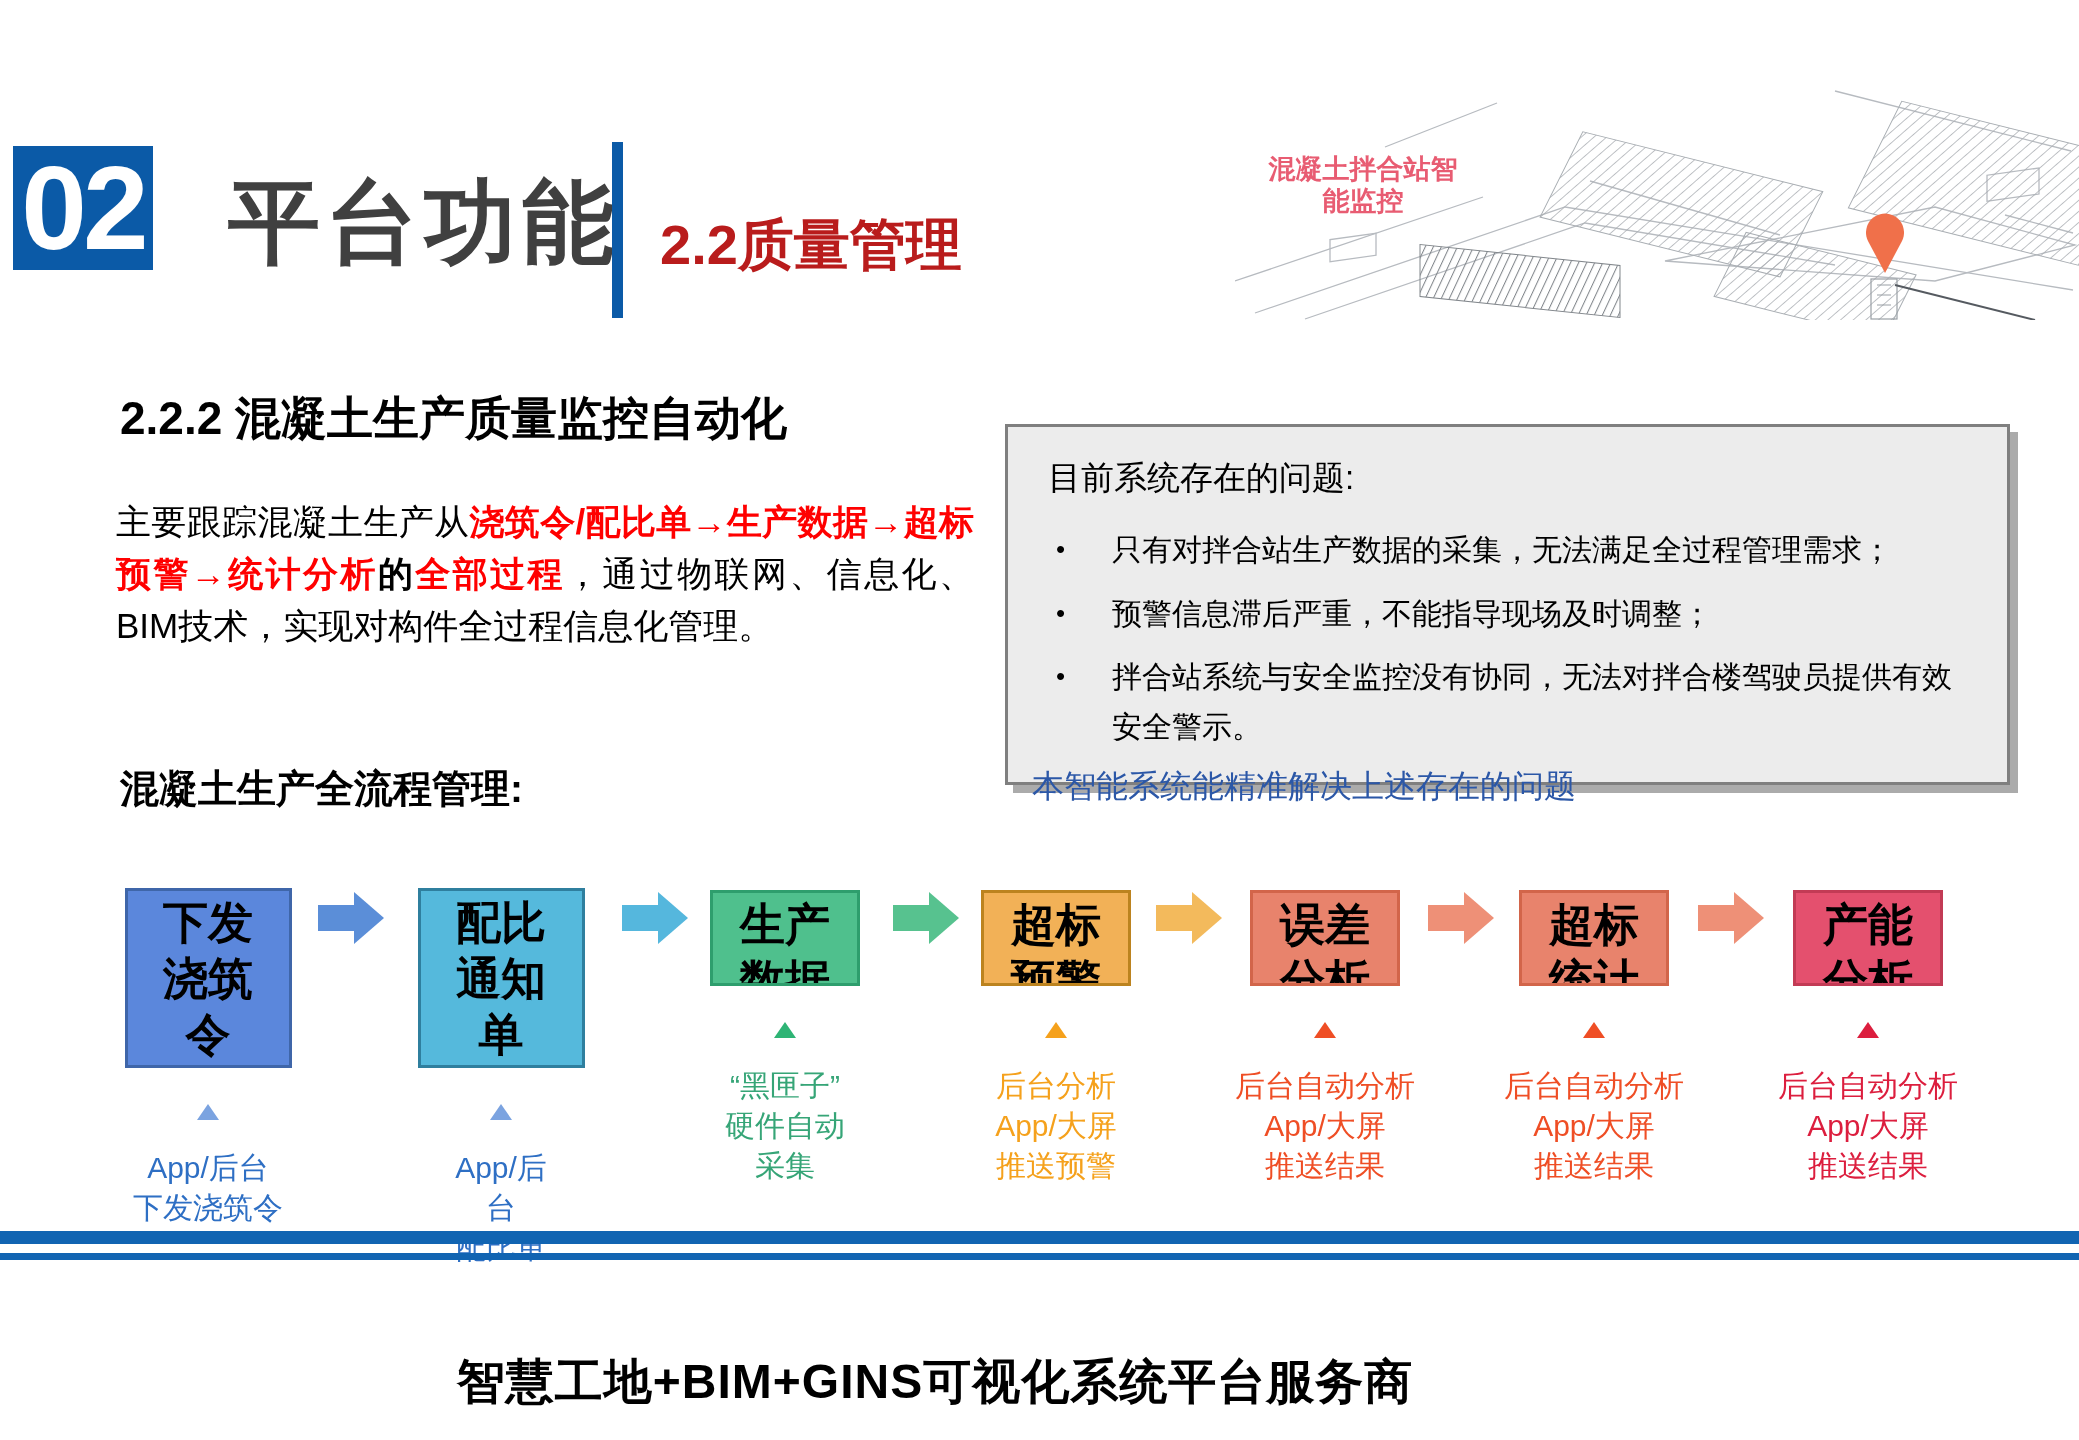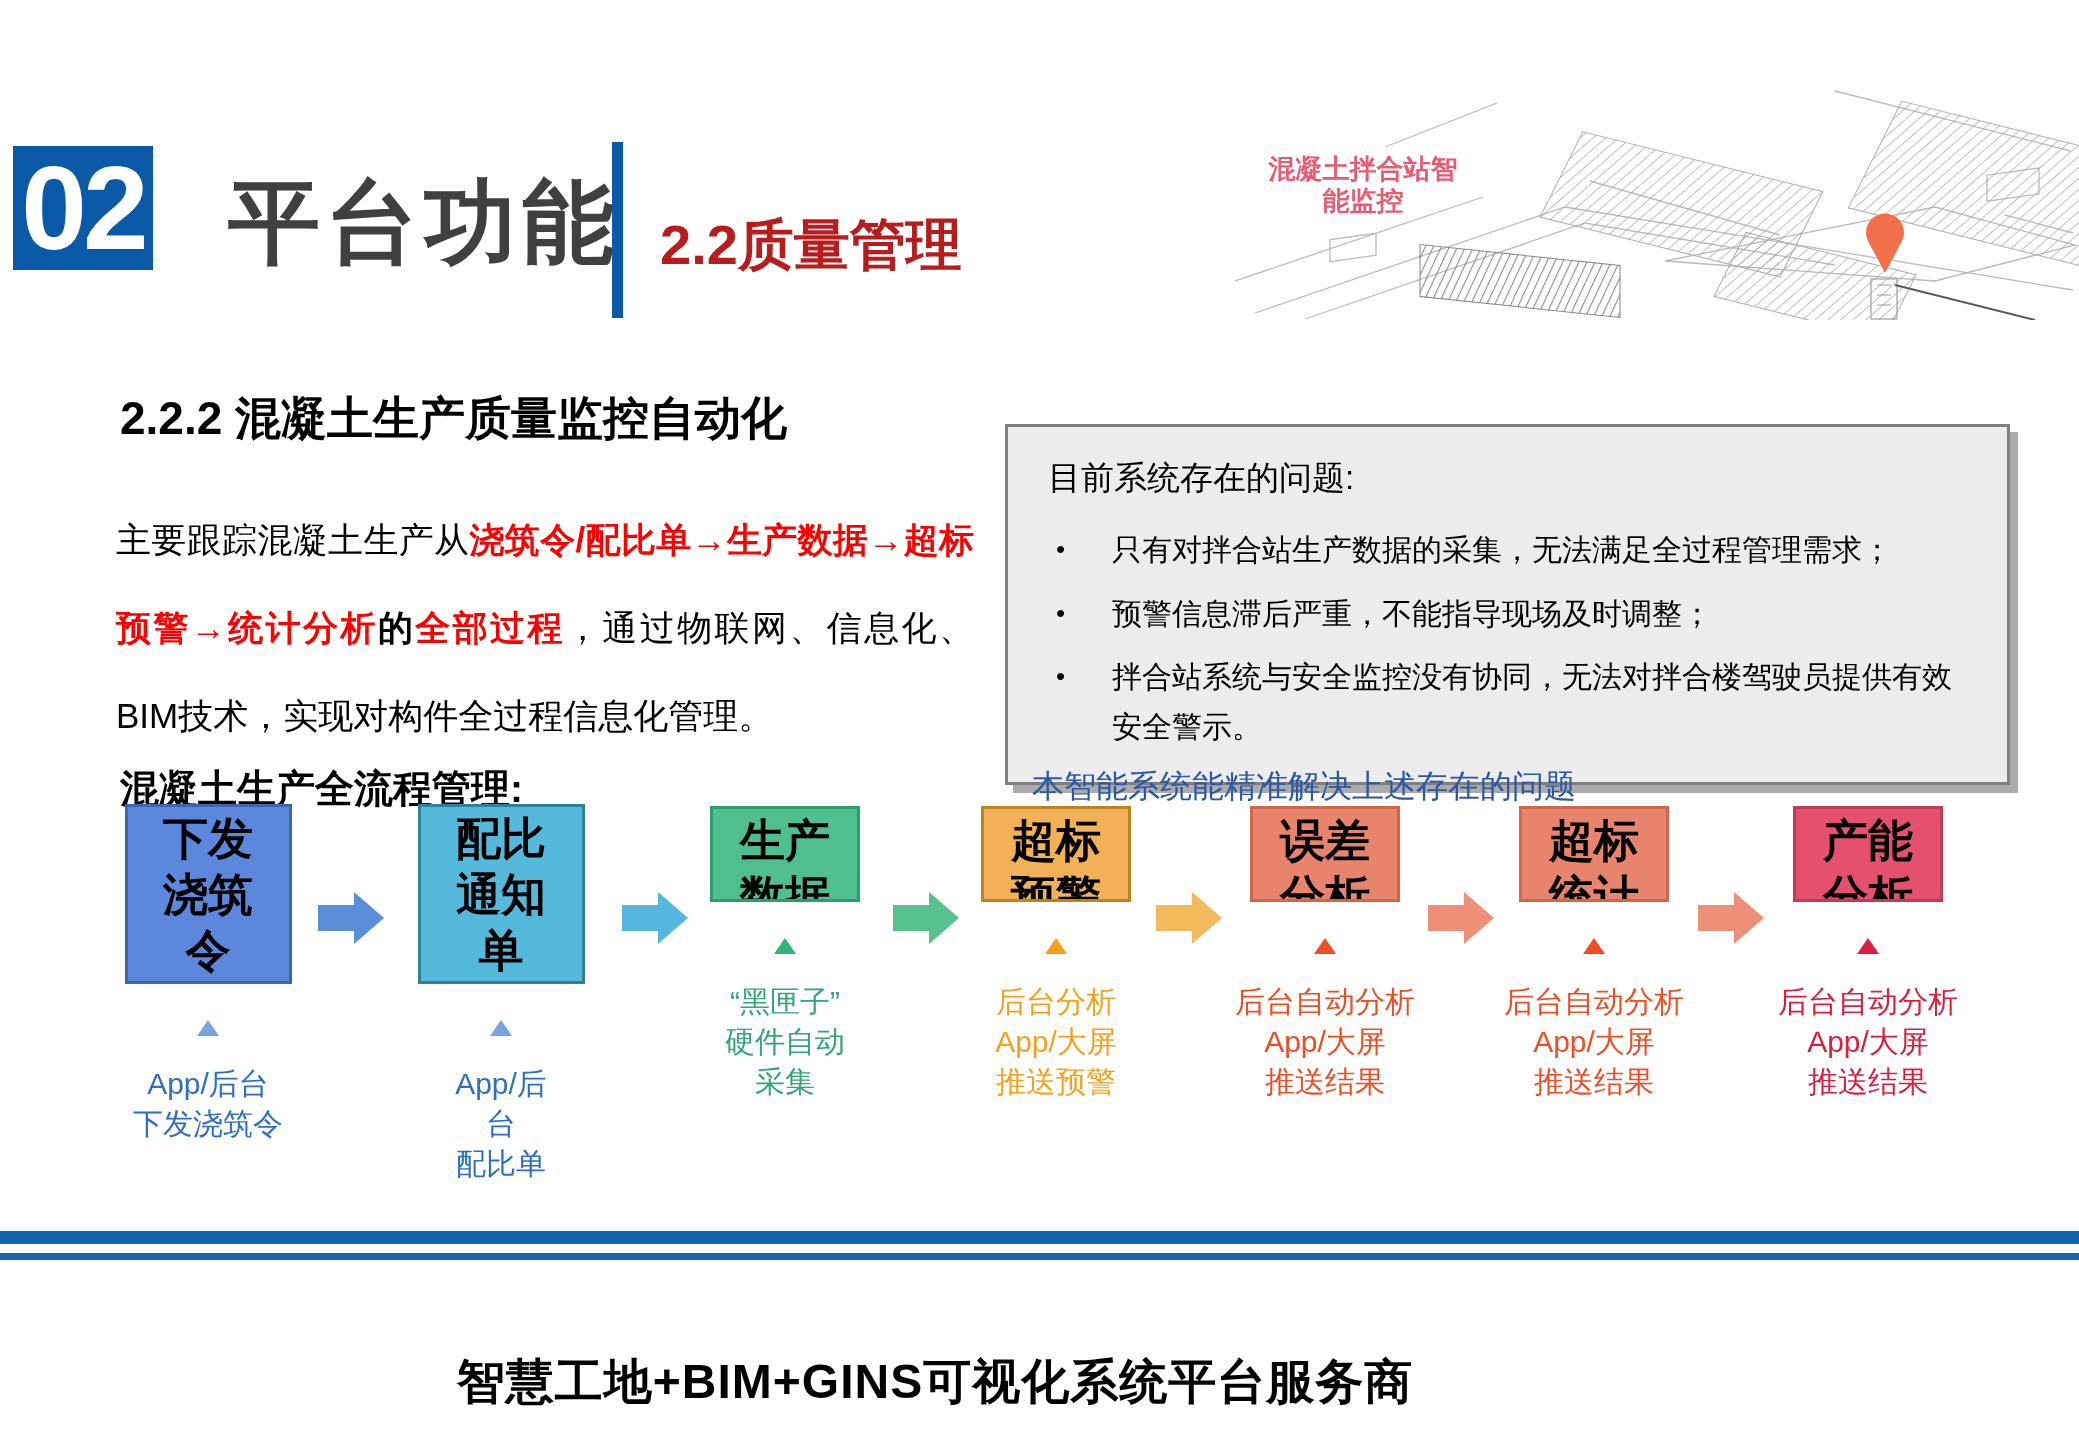--- a/index.html
+++ b/index.html
@@ -17,39 +17,39 @@
 
   
   .illus { position:absolute; left:1235px; top:85px; width:844px; height:235px; }
   .illus svg { position:absolute; left:0; top:0; }
   .illus-label { position:absolute; left:28px; top:68px; width:200px; text-align:center;
                  color:#e85c72; font-size:27px; font-weight:bold; line-height:1.2; }
 
   
   .h222 { position:absolute; left:120px; top:388px; font-size:46px; font-weight:900; color:#000; }
   .para { position:absolute; left:116px; top:496px; width:858px; font-size:35px; color:#000;
-          line-height:88px; text-align:justify; }
+          line-height:52px; text-align:justify; }
   .para b.red { color:#ff0000; }
   .para b.blk { color:#000; }
 
   
   .problem-box { position:absolute; left:1005px; top:424px; width:1005px; height:361px;
                  background:#ececec; border:3px solid #7f7f7f; box-shadow:8px 8px 0 #ababab;
                  padding:28px 40px 0 40px; }
   .pb-title { font-size:33px; color:#000; line-height:1.4; }
   .pb-list { margin-top:24px; }
   .pb-item { display:flex; font-size:30px; color:#000; line-height:1.65; margin-bottom:14px; }
   .pb-item .dot { width:64px; flex:0 0 64px; text-align:left; padding-left:8px; font-size:26px; line-height:1.9; }
   .pb-item .txt { flex:1; }
   .pb-solution { margin-left:-16px; margin-top:2px; font-size:32px; color:#2b57a7; }
 
   
   .flow-label { position:absolute; left:120px; top:762px; font-size:39px; font-weight:900; color:#000; }
 
-  .step { position:absolute; top:804px; width:220px; height:272px; display:flex; flex-direction:column; align-items:center;gap:32px; }
+  .step { position:absolute; top:888px; width:220px; height:272px; display:flex; flex-direction:column; align-items:center;gap:32px; }
   .s0{left:98px;} .s1{left:391px;} .s2{left:675px;} .s3{left:946px;} .s4{left:1215px;} .s5{left:1484px;} .s6{left:1758px;}
   .flow-box { width:167px; background:var(--fill); border:3px solid var(--border);
               color:#000; font-weight:900; font-size:45px; line-height:56px; text-align:center;
               white-space:pre-line; overflow:hidden; flex:0 0 auto; }
   .tall .flow-box { height:180px; padding-top:4px; }
   .short .flow-box { height:96px; width:150px; padding-top:4px; margin-top:2px; }
   .up-arrow { position:relative; flex:1 1 auto; width:100%; margin:4px 0 12px; }
   .up-arrow::before { content:''; position:absolute; left:50%; top:0; transform:translateX(-50%);
                       border:11px solid transparent; border-top:none; border-bottom:16px solid var(--accent); }
   .up-arrow::after { content:''; position:absolute; left:50%; top:13px; bottom:0; transform:translateX(-50%);

